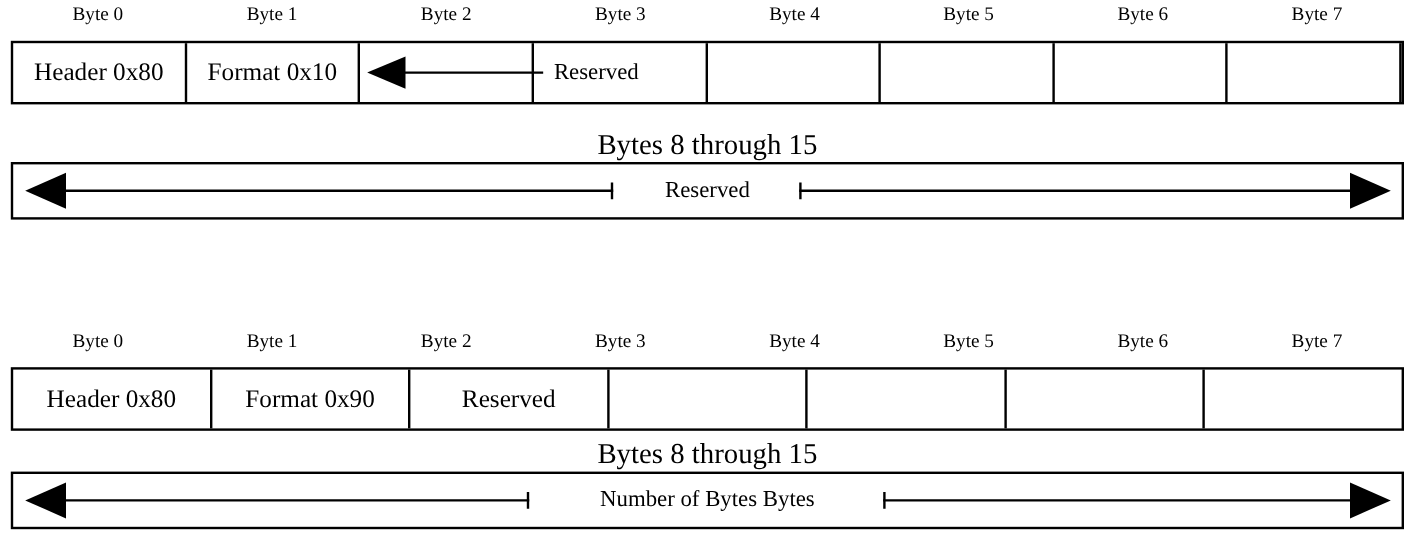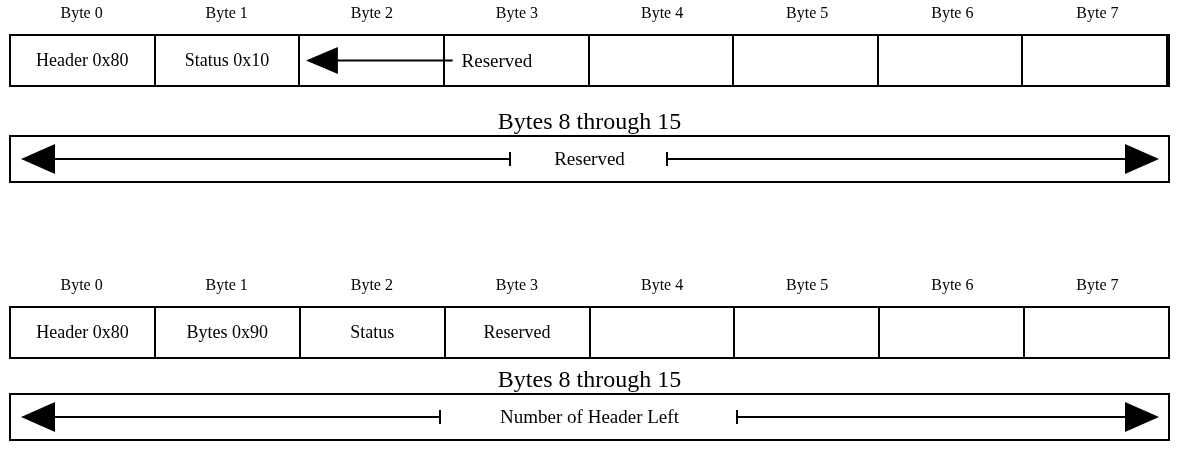--- a/index.html
+++ b/index.html
@@ -48,21 +48,21 @@
     display: flex;
     height: 53px;
   }
   .byte-cell {
     position: relative;
     border-right: 2px solid #000000;
     box-sizing: border-box;
     display: flex;
     align-items: center;
     justify-content: center;
-    font-size: 18px;
+    font-size: 21px;
     white-space: nowrap;
     overflow: hidden;
   }
   .byte-cell:last-child {
     border-right: none;
   }
   .byte-cell.b1 { flex: 1 1 0; }
 
   
   .wide-row {
@@ -121,21 +121,21 @@
     <div class="byte-header">Byte 2</div>
     <div class="byte-header">Byte 3</div>
     <div class="byte-header">Byte 4</div>
     <div class="byte-header">Byte 5</div>
     <div class="byte-header">Byte 6</div>
     <div class="byte-header">Byte 7</div>
   </div>
 
   <div class="byte-row" style="top:34px;">
     <div class="byte-cell b1">Header 0x80</div>
-    <div class="byte-cell b1">Status 0x10</div>
+    <div class="byte-cell b1">Format 0x10</div>
 
     <div class="byte-cell b1"></div>
     <div class="byte-cell b1"></div>
 
     <div class="byte-cell b1"></div>
     <div class="byte-cell b1"></div>
     <div class="byte-cell b1"></div>
     <div class="byte-cell b1"></div>
 
     <div class="span-overlay" style="left:25%; width:25%;">
@@ -175,22 +175,21 @@
     <div class="byte-header">Byte 2</div>
     <div class="byte-header">Byte 3</div>
     <div class="byte-header">Byte 4</div>
     <div class="byte-header">Byte 5</div>
     <div class="byte-header">Byte 6</div>
     <div class="byte-header">Byte 7</div>
   </div>
 
   <div class="byte-row" style="top:34px;">
     <div class="byte-cell b1">Header 0x80</div>
-    <div class="byte-cell b1">Bytes 0x90</div>
-    <div class="byte-cell b1">Status</div>
+    <div class="byte-cell b1">Format 0x90</div>
     <div class="byte-cell b1">Reserved</div>
 
     <div class="byte-cell b1"></div>
     <div class="byte-cell b1"></div>
     <div class="byte-cell b1"></div>
     <div class="byte-cell b1"></div>
 
   </div>
 
   <div class="wide-label" style="top:94px;">Bytes 8 through 15</div>
@@ -198,17 +197,17 @@
   <div class="wide-row" style="top:121px;">
     <div class="span-overlay" style="left:0; width:100%;">
       <svg viewBox="0 0 1157 44" preserveAspectRatio="none">
         <line x1="38" y1="22" x2="430" y2="22" stroke="#000" stroke-width="2"></line>
         <polygon points="10,22 44,7 44,37" fill="#000"></polygon>
         <line x1="429" y1="15" x2="429" y2="29" stroke="#000" stroke-width="2"></line>
         <line x1="725" y1="22" x2="1120" y2="22" stroke="#000" stroke-width="2"></line>
         <polygon points="1148,22 1114,7 1114,37" fill="#000"></polygon>
         <line x1="726" y1="15" x2="726" y2="29" stroke="#000" stroke-width="2"></line>
       </svg>
-      <span class="span-caption">Number of Header Left</span>
+      <span class="span-caption">Number of Bytes Bytes</span>
     </div>
   </div>
 
 </div>
 
 </body></html>

